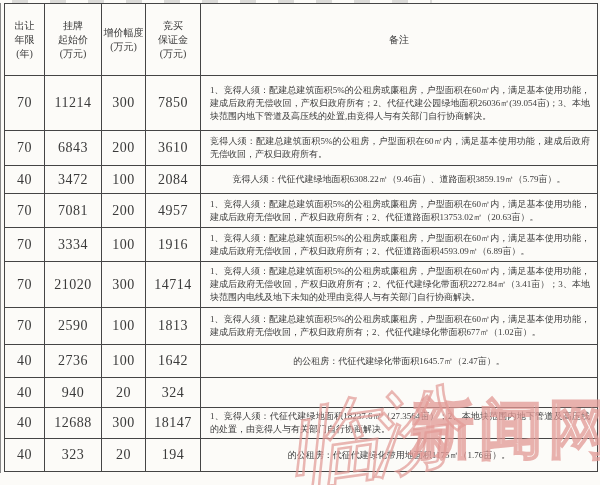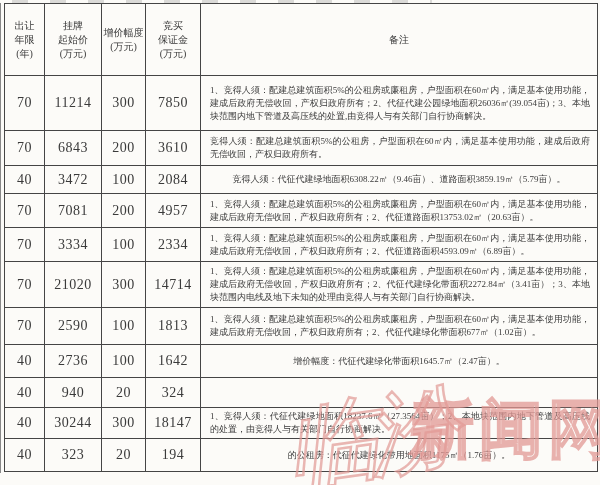--- a/index.html
+++ b/index.html
@@ -128,21 +128,21 @@
           <td class="num">70</td>
           <td class="num">7081</td>
           <td class="num">200</td>
           <td class="num">4957</td>
           <td class="remark left">1、竞得人须：配建总建筑面积5%的公租房或廉租房，户型面积在60㎡内，满足基本使用功能，建成后政府无偿收回，产权归政府所有；2、代征道路面积13753.02㎡（20.63亩）。</td>
         </tr>
         <tr>
           <td class="num">70</td>
           <td class="num">3334</td>
           <td class="num">100</td>
-          <td class="num">2334</td>
+          <td class="num">1916</td>
           <td class="remark left">1、竞得人须：配建总建筑面积5%的公租房或廉租房，户型面积在60㎡内，满足基本使用功能，建成后政府无偿收回，产权归政府所有；2、代征道路面积4593.09㎡（6.89亩）。</td>
         </tr>
         <tr>
           <td class="num">70</td>
           <td class="num">21020</td>
           <td class="num">300</td>
           <td class="num">14714</td>
           <td class="remark left">1、竞得人须：配建总建筑面积5%的公租房或廉租房，户型面积在60㎡内，满足基本使用功能，建成后政府无偿收回，产权归政府所有；2、代征代建绿化带面积2272.84㎡（3.41亩）；3、本地块范围内电线及地下未知的处理由竞得人与有关部门自行协商解决。</td>
         </tr>
         <tr>
@@ -150,32 +150,32 @@
           <td class="num">2590</td>
           <td class="num">100</td>
           <td class="num">1813</td>
           <td class="remark left">1、竞得人须：配建总建筑面积5%的公租房或廉租房，户型面积在60㎡内，满足基本使用功能，建成后政府无偿收回，产权归政府所有；2、代征代建绿化带面积677㎡（1.02亩）。</td>
         </tr>
         <tr>
           <td class="num">40</td>
           <td class="num">2736</td>
           <td class="num">100</td>
           <td class="num">1642</td>
-          <td class="remark center">增价幅度：代征代建绿化带面积1645.7㎡（2.47亩）。</td>
+          <td class="remark center">的公租房：代征代建绿化带面积1645.7㎡（2.47亩）。</td>
         </tr>
         <tr>
           <td class="num">40</td>
           <td class="num">940</td>
           <td class="num">20</td>
           <td class="num">324</td>
           <td class="remark center"></td>
         </tr>
         <tr>
           <td class="num">40</td>
-          <td class="num">30244</td>
+          <td class="num">12688</td>
           <td class="num">300</td>
           <td class="num">18147</td>
           <td class="remark left">1、竞得人须：代征代建绿地面积18237.6㎡（27.3564亩）；2、本地块范围内地下管道及高压线的处置，由竞得人与有关部门自行协商解决。</td>
         </tr>
         <tr>
           <td class="num">40</td>
           <td class="num">323</td>
           <td class="num">20</td>
           <td class="num">194</td>
           <td class="remark center">的公租房：代征代建绿化带用地面积1175㎡（1.76亩）。</td>

